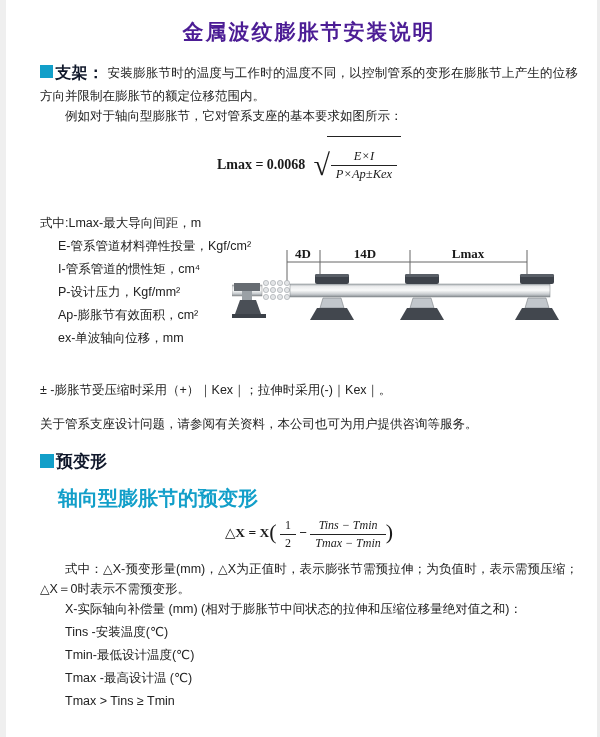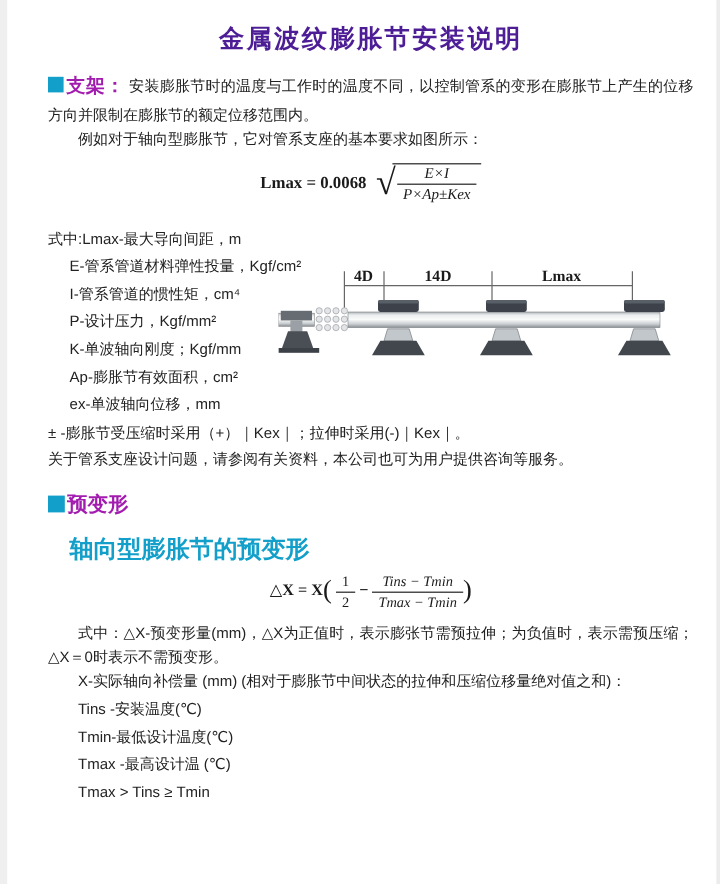--- a/index.html
+++ b/index.html
@@ -8,44 +8,44 @@
     font-family:"Liberation Sans","DejaVu Sans",sans-serif;
     color:#1f1f1f;position:relative;
   }
   .scan-edge-left{position:absolute;left:0;top:0;width:6px;height:737px;background:#efefef;}
   .scan-edge-right{position:absolute;right:0;top:0;width:3px;height:737px;background:#ececec;}
   .page{position:relative;padding:14px 22px 10px 40px;}
   .doc-title{
     text-align:center;font-size:21px;font-weight:bold;color:#4c1d95;
     letter-spacing:2px;margin:4px 0 14px 0;
   }
-  .blue{color:#a21caf;}
+  .blue{color:#0f172a;}
   .sec-head-inline{font-size:16px;font-weight:bold;vertical-align:-1px;}
   .sq{display:inline-block;width:13px;height:13px;background:#129fc9;margin-right:2px;vertical-align:-1px;}
   .para{font-size:12.5px;line-height:1.6;margin:0;text-align:justify;color:#222;}
   .para.indent{text-indent:2em;}
   .p-first{margin-top:2px;}
   
   .formula-row{ text-align:center;margin:10px 0 6px 0;}
   .f1{display:inline-block;font-family:"Liberation Serif","DejaVu Serif",serif;color:#1a1a1a;}
   .f-lead{font-weight:bold;font-size:14px;}
   .sqrt{display:inline-block;vertical-align:middle;margin-left:4px;white-space:nowrap;}
   .radical{font-size:30px;font-weight:normal;vertical-align:middle;line-height:0;}
-  .sqrt-content{display:inline-block;border-top:1.6px solid #222;vertical-align:middle;padding:0 4px;margin-left:-3px;}
+  .sqrt-content{display:inline-block;border-top:1.6px solid #222;vertical-align:middle;padding:12px 4px;margin-left:-3px;}
   .frac{display:inline-block;vertical-align:middle;text-align:center;}
   .frac .num{display:block;border-bottom:1.3px solid #222;padding:0 5px 1px 5px;}
   .frac .den{display:block;padding:1px 5px 0 5px;}
   .it{font-style:italic;}
   .f-small{font-size:12.5px;}
   
   .def-band{position:relative;min-height:152px;margin-top:20px;}
   .def-line{font-size:12.5px;line-height:1.52;color:#222;margin:0 0 4px 0;white-space:nowrap;}
   .def-line.ind{padding-left:18px;}
   .diagram{position:absolute;top:30px;right:-12px;width:358px;height:102px;}
-  .note-line{font-size:12.5px;line-height:1.6;margin:2px 0 0 0;color:#222;}
+  .note-line{font-size:12.5px;line-height:1.6;margin:14px 0 0 0;color:#222;}
   
   .sec-head-block{font-size:17px;font-weight:bold;margin:16px 0 4px 0;}
   .sec-head-block .sq{width:14px;height:14px;}
   .sub-head{font-size:20px;font-weight:bold;color:#129fc9;margin:12px 0 6px 18px;}
   .f2{font-family:"Liberation Serif","DejaVu Serif",serif;font-size:13.5px;color:#1a1a1a;font-weight:bold;}
   .paren{font-size:22px;font-weight:normal;vertical-align:-2px;}
   .f2 .frac{font-weight:normal;font-size:12px;}
   .items p{margin:0 0 3px 0;}
 </style>
 </head>
@@ -71,21 +71,20 @@
         <span class="radical">√</span><span class="sqrt-content"><span class="frac f-small it"><span class="num">E×I</span><span class="den">P×Ap±Kex</span></span></span>
       </span>
     </span>
   </div>
 
   <div class="def-band">
     <p class="def-line">式中:Lmax-最大导向间距，m</p>
     <p class="def-line ind">E-管系管道材料弹性投量，Kgf/cm²</p>
     <p class="def-line ind">I-管系管道的惯性矩，cm⁴</p>
     <p class="def-line ind">P-设计压力，Kgf/mm²</p>
-    <p class="def-line ind">K-单波轴向刚度；Kgf/mm</p>
     <p class="def-line ind">Ap-膨胀节有效面积，cm²</p>
     <p class="def-line ind">ex-单波轴向位移，mm</p>
 
     <svg class="diagram" viewBox="0 0 358 102" xmlns="http://www.w3.org/2000/svg">
       <defs>
         <linearGradient id="pipeGrad" x1="0" y1="0" x2="0" y2="1">
           <stop offset="0%" stop-color="#aeb3b7"></stop>
           <stop offset="20%" stop-color="#ecedee"></stop>
           <stop offset="48%" stop-color="#f9fafa"></stop>
           <stop offset="78%" stop-color="#c9cdd0"></stop>

